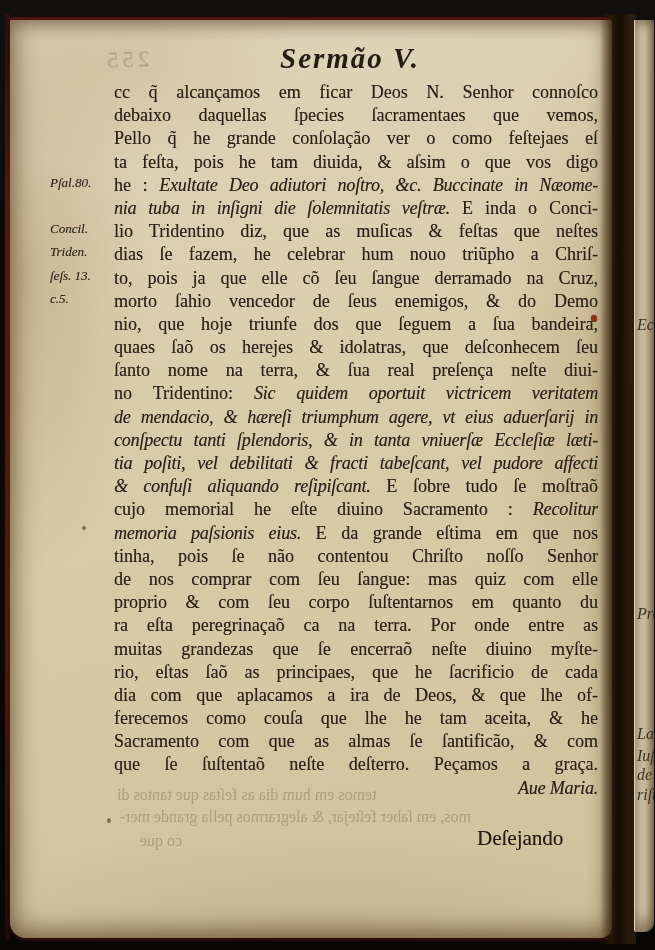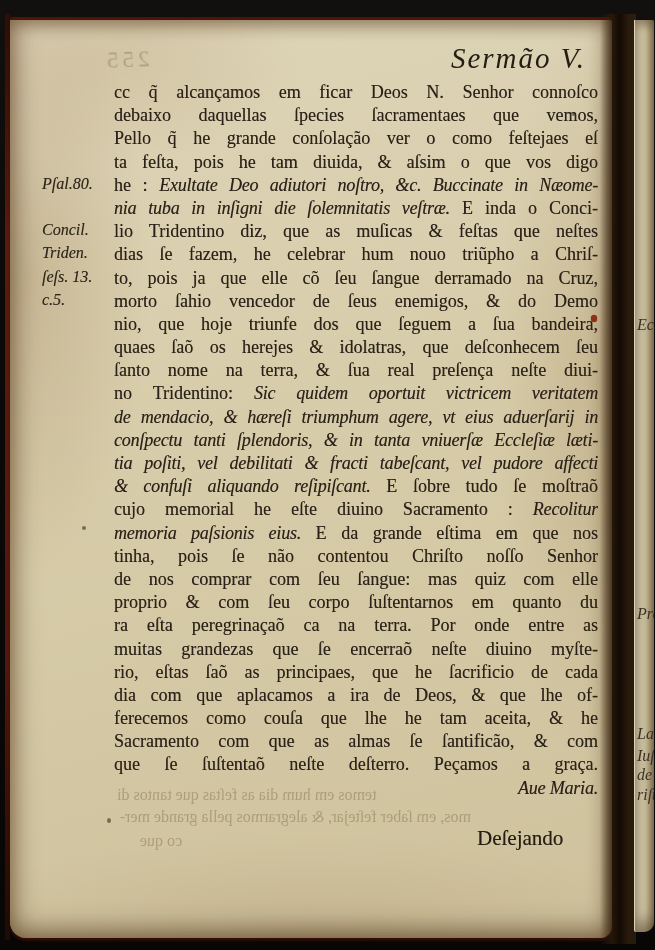--- a/index.html
+++ b/index.html
@@ -17,32 +17,32 @@
        radial-gradient(ellipse 260px 160px at 18% 4%, rgba(150,116,64,.16), transparent 70%),
        radial-gradient(ellipse 170px 420px at 3% 28%, rgba(124,84,40,.20), transparent 72%),
        radial-gradient(ellipse 140px 520px at 98% 40%, rgba(130,92,46,.18), transparent 75%),
        radial-gradient(ellipse 520px 140px at 50% 100%, rgba(118,84,44,.14), transparent 75%),
        linear-gradient(165deg,#ded5b9 0%,#d7cca9 45%,#cfc29d 100%);
      box-shadow: inset 10px 0 22px rgba(74,44,16,.25),
                  inset -9px 0 18px rgba(74,44,16,.28),
                  inset 0 7px 14px rgba(80,50,20,.22),
                  inset 0 -12px 22px rgba(64,38,14,.30),
                  0 3px 2px rgba(58,16,6,.75);}
-  .header{position:absolute;left:104px;top:22px;width:472px;text-align:right;
-          font-style:italic;font-weight:400;font-size:29px;letter-spacing:2px;color:#241d14;}
+  .header{position:absolute;left:104px;top:22px;width:472px;text-align:center;
+          font-style:italic;font-weight:700;font-size:29px;letter-spacing:2px;color:#241d14;}
   .ghost-num{position:absolute;left:93px;top:27px;font-size:23px;letter-spacing:4px;color:#8a846c;
              transform:scaleX(-1) rotate(2deg);filter:blur(.7px);opacity:.55;}
   .text-block{position:absolute;left:104px;top:61px;width:484px;z-index:2;}
   .line{height:23.2px;line-height:23.2px;font-size:18px;color:#2a2118;overflow:hidden;
         text-align:justify;text-align-last:justify;
         text-shadow:.3px .3px 0 rgba(43,33,24,.45);}
   .line.no-just{text-align:right;text-align-last:auto;}
   .it{font-style:italic;letter-spacing:-0.2px;}
   .ro{font-style:normal;}
-  .margin-note{position:absolute;left:32px;width:72px;font-style:italic;font-size:16px;
+  .margin-note{position:absolute;left:40px;width:72px;font-style:italic;font-size:13px;
                color:#2e2719;white-space:nowrap;z-index:2;
                text-shadow:.3px .3px 0 rgba(46,39,25,.4);}
   .catchword{position:absolute;left:467px;top:806px;font-size:21px;color:#241d14;z-index:2;
              text-shadow:.3px .3px 0 rgba(36,29,20,.5);}
   .show-through{position:absolute;z-index:1;transform:scaleX(-1);color:rgba(118,98,66,.40);
                 font-size:16px;white-space:nowrap;filter:blur(.4px);}
   .red-dot{position:absolute;left:581px;top:295px;width:6px;height:7px;border-radius:50%;
            background:#8c3018;box-shadow:0 0 1px #5e1e0e;}
   .speck{position:absolute;border-radius:50%;background:#4a3a28;opacity:.65;}
   .sp1{left:72px;top:506px;width:4px;height:4px;}

